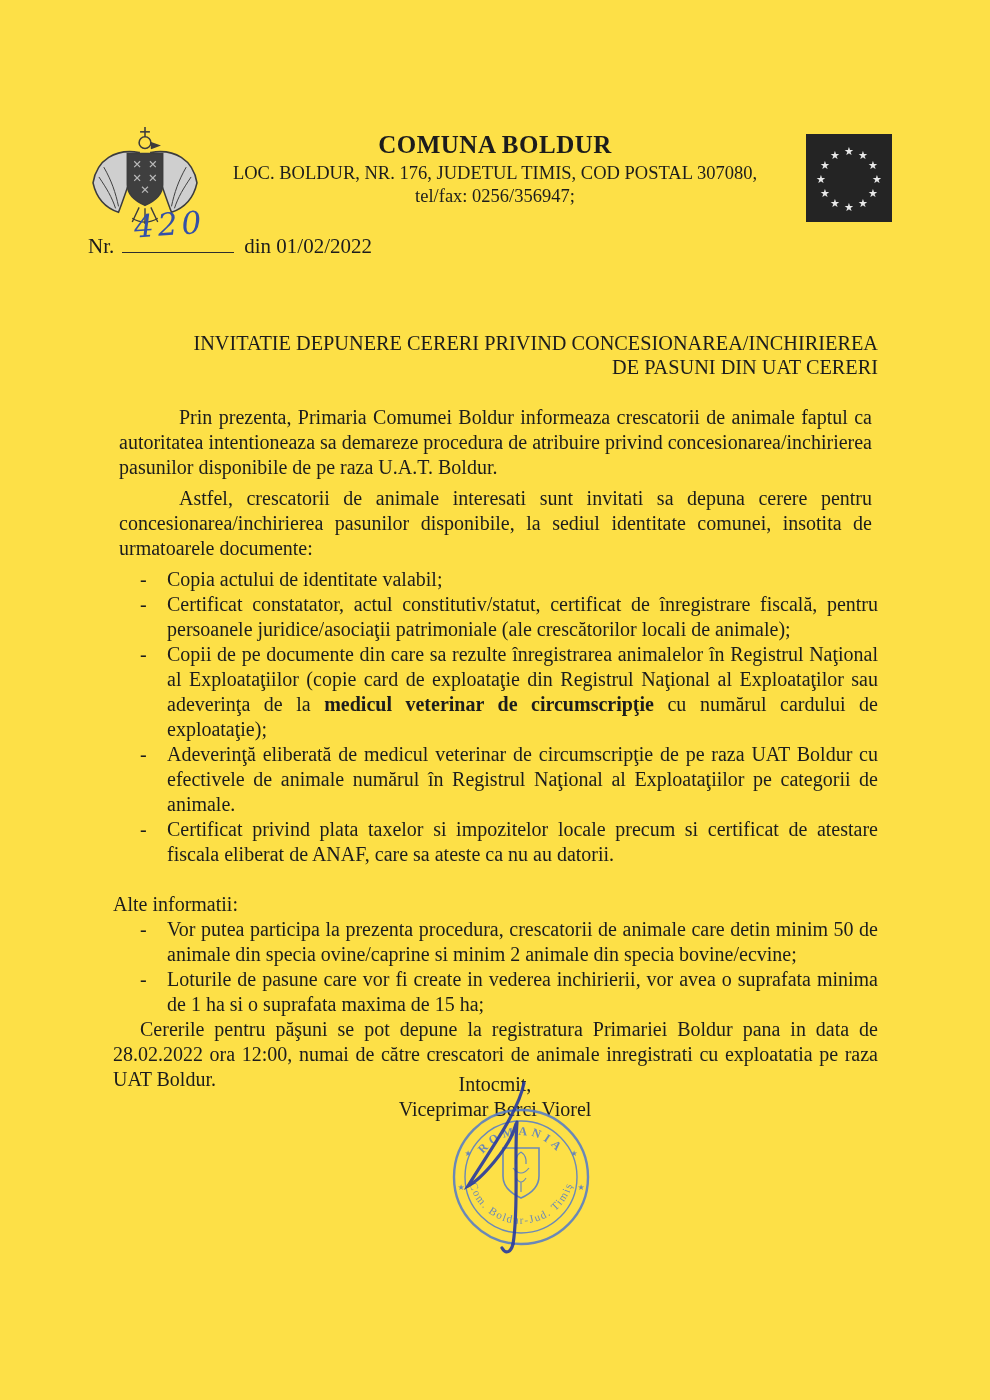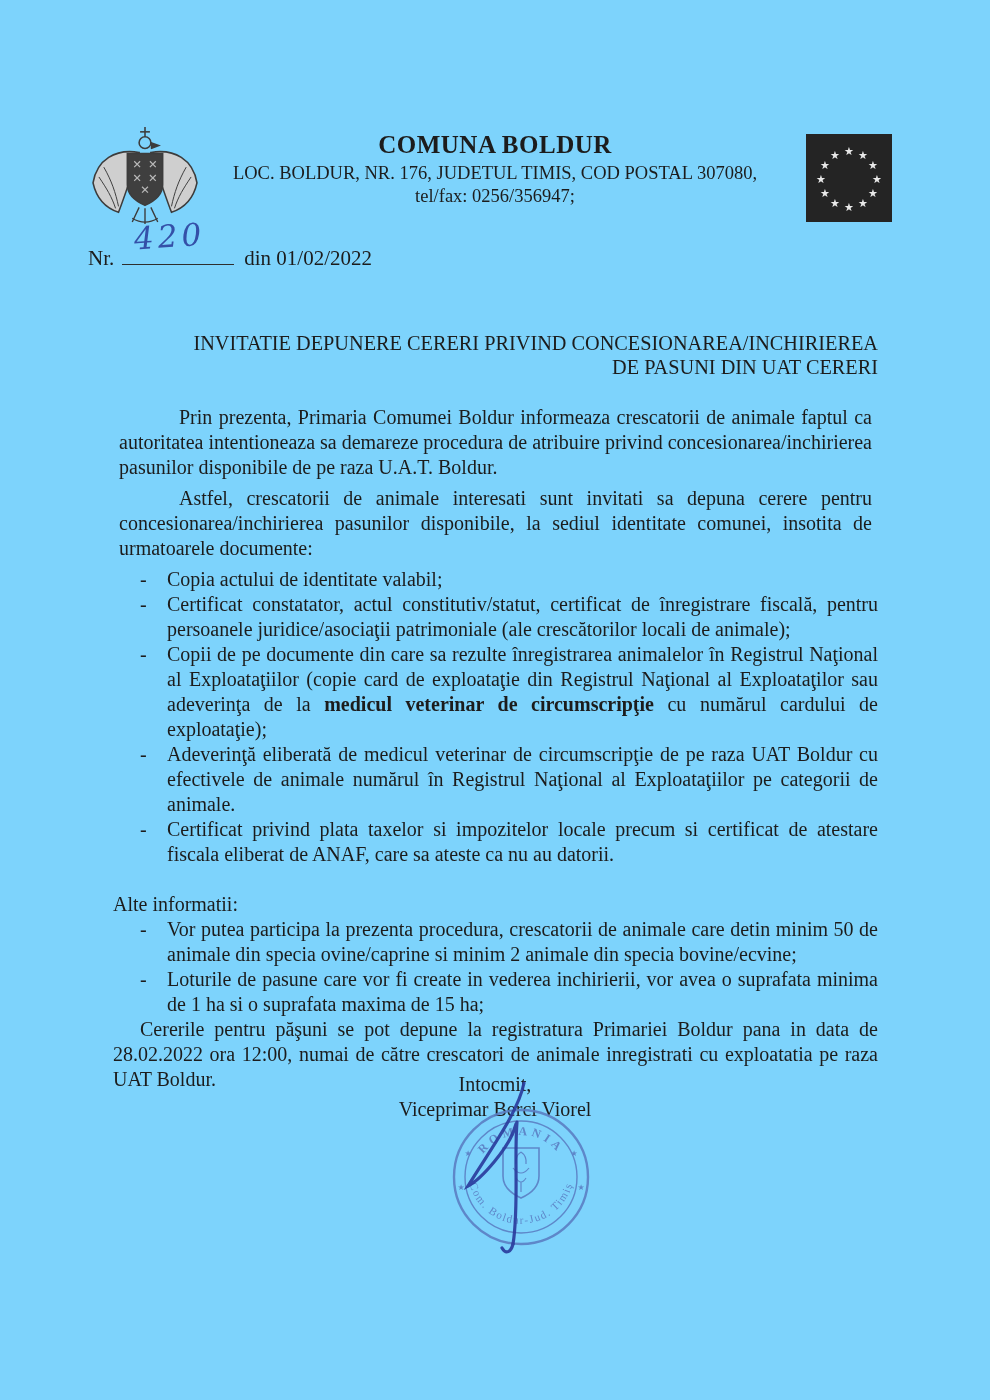--- a/index.html
+++ b/index.html
@@ -1,29 +1,29 @@
 <!DOCTYPE html>
 <html><head>
 <meta charset="utf-8">
 <style>
   html,body { margin:0; padding:0; background:#ffffff; }
   .page {
     position:relative; width:990px; height:1400px;
-    background:#7dd3fc; overflow:hidden;
+    background:#fde047; overflow:hidden;
     font-family:"Liberation Serif", serif; color:#1c1c1c;
   }
   
   .coa { position:absolute; left:86px; top:124px; }
   .hdr { position:absolute; left:200px; right:200px; top:131px; text-align:center; }
   .hdr-commune { font-size:25px; font-weight:bold; letter-spacing:.5px; }
   .hdr-addr { font-size:18.5px; margin-top:4px; }
   .hdr-tel  { font-size:18.5px; margin-top:2px; }
   .eu { position:absolute; left:806px; top:134px; }
   
-  .nr-row { position:absolute; left:88px; top:244px; font-size:21px; }
+  .nr-row { position:absolute; left:88px; top:232px; font-size:21px; }
   .nr-underline {
     display:inline-block; width:112px; height:20px; margin-left:8px;
     border-bottom:1.6px solid #2e2e2e; position:relative; vertical-align:baseline;
   }
   .handwritten {
     position:absolute; left:12px; top:-26px;
     font-family:"DejaVu Serif", serif; font-style:italic;
     font-size:31px; letter-spacing:4px; color:#3450a8;
     transform:rotate(-4deg); white-space:nowrap;
   }

